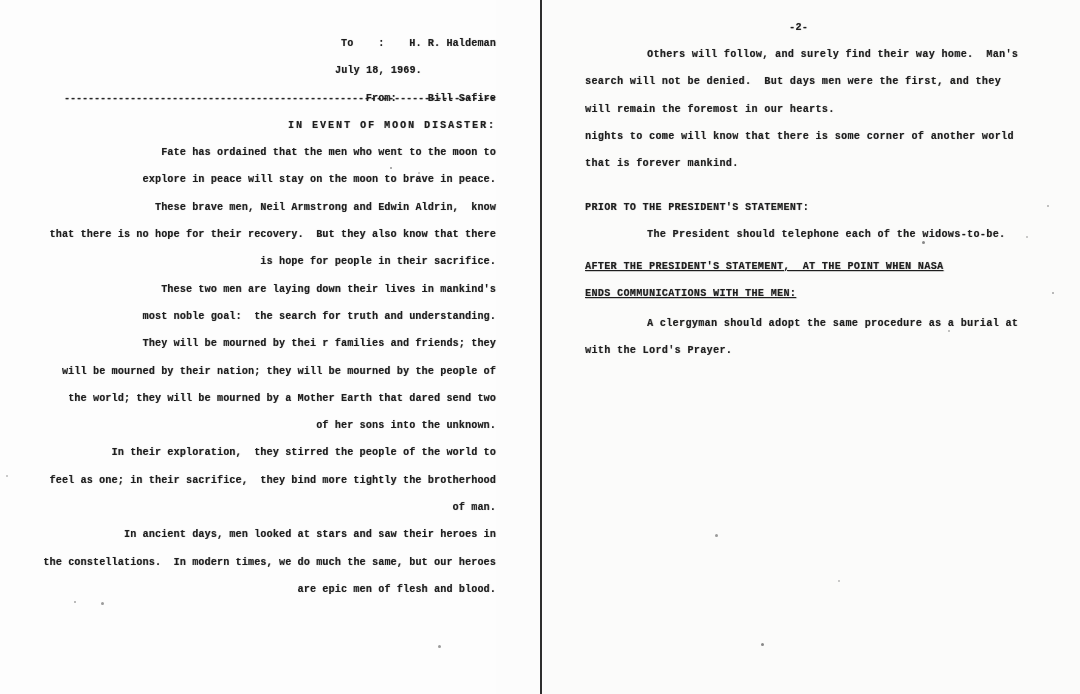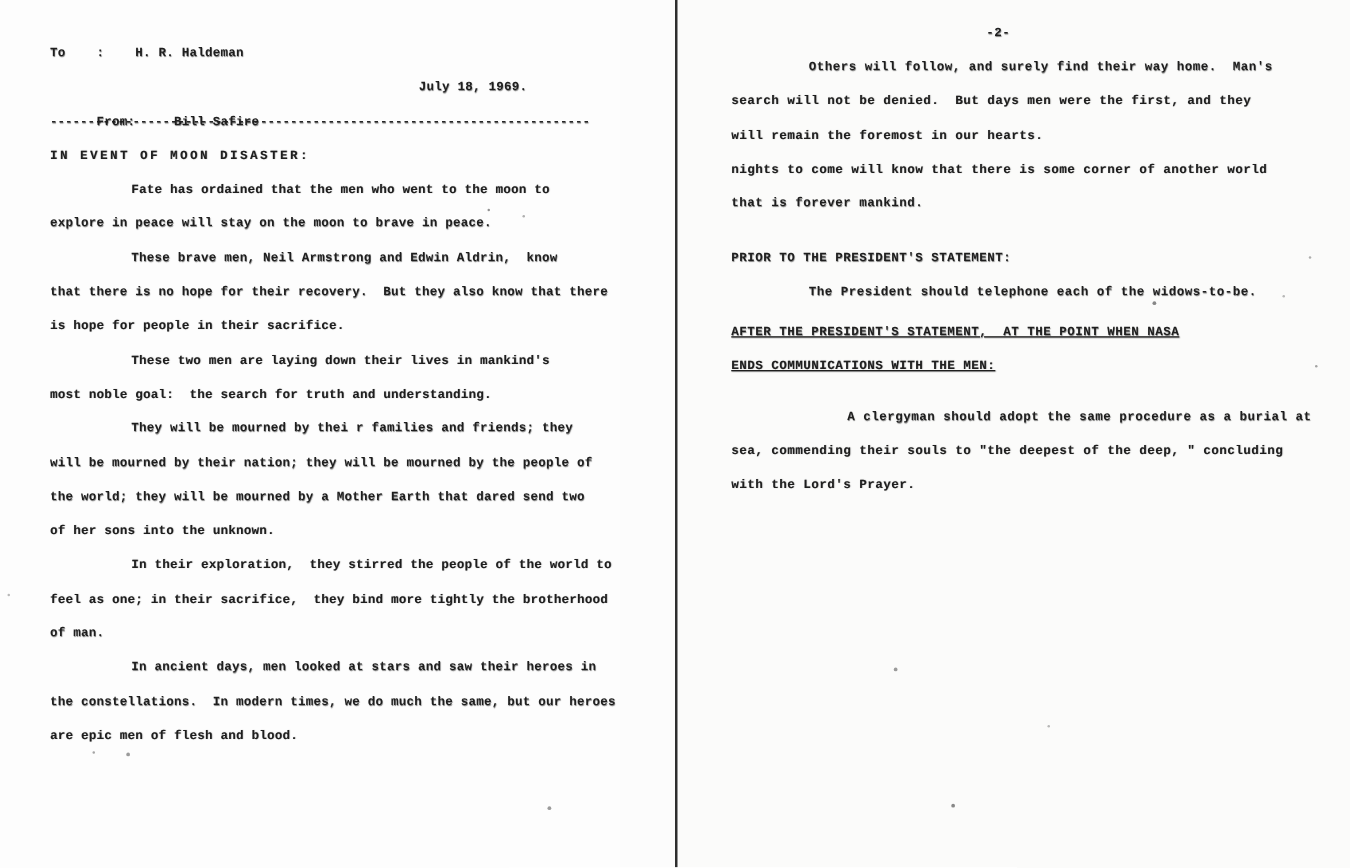--- a/index.html
+++ b/index.html
@@ -21,20 +21,21 @@
     position: absolute;
     top: 0;
     bottom: 0;
     box-sizing: border-box;
   }
   .page-1 {
     left: 0;
     width: 496px;
     background: #fdfdfd;
     padding: 30px 0 0 40px;
+    text-align: right;
   }
   .page-2 {
     left: 543px;
     width: 537px;
     background: #fbfbfa;
     padding: 14px 0 0 42px;
   }
   .page-divider {
     position: absolute;
     left: 540px;
@@ -76,21 +77,21 @@
     line-height: 22px;
     margin-top: 17px;
   }
   .heading-after {
     height: 16px;
     line-height: 16px;
     white-space: pre;
     text-decoration: underline;
   }
   .heading-after.first { margin-top: 4px; }
-  .clergy-first { margin-top: 14px; text-align: center; }
+  .clergy-first { margin-top: 3px; }
   .speck {
     position: absolute;
     background: #3a3a3a;
     border-radius: 50%;
   }
 </style>
 </head>
 <body>
 
 <div class="scan">
@@ -134,21 +135,20 @@
     <div class="line">nights to come will know that there is some corner of another world</div>
     <div class="line">that is forever mankind.</div>
 
     <div class="line doc-heading heading-prior">PRIOR TO THE PRESIDENT'S STATEMENT:</div>
     <div class="line indent">The President should telephone each of the widows-to-be.</div>
 
     <div class="line doc-heading heading-after first">AFTER THE PRESIDENT'S STATEMENT,  AT THE POINT WHEN NASA</div>
     <div class="line doc-heading heading-after">ENDS COMMUNICATIONS WITH THE MEN:</div>
 
     <div class="line indent clergy-first">A clergyman should adopt the same procedure as a burial at</div>
-    <div class="line">sea, commending their souls to "the deepest of the deep, " concluding</div>
     <div class="line">with the Lord's Prayer.</div>
   </div>
 
   <div class="speck" style="left:390px; top:167px; width:2px; height:2px; opacity:.55;"></div>
   <div class="speck" style="left:922px; top:241px; width:3px; height:3px; opacity:.6;"></div>
   <div class="speck" style="left:1047px; top:205px; width:2px; height:2px; opacity:.4;"></div>
   <div class="speck" style="left:1026px; top:236px; width:2px; height:2px; opacity:.35;"></div>
   <div class="speck" style="left:1052px; top:292px; width:2px; height:2px; opacity:.45;"></div>
   <div class="speck" style="left:948px; top:330px; width:2px; height:2px; opacity:.4;"></div>
   <div class="speck" style="left:715px; top:534px; width:3px; height:3px; opacity:.5;"></div>

